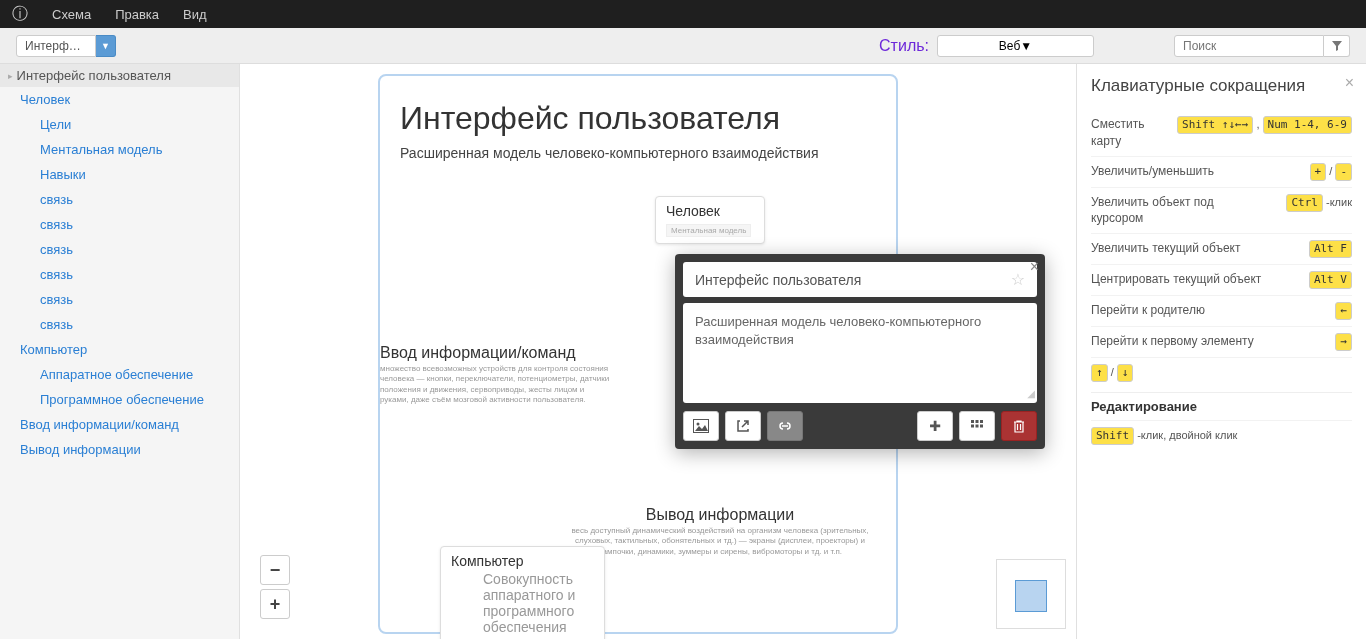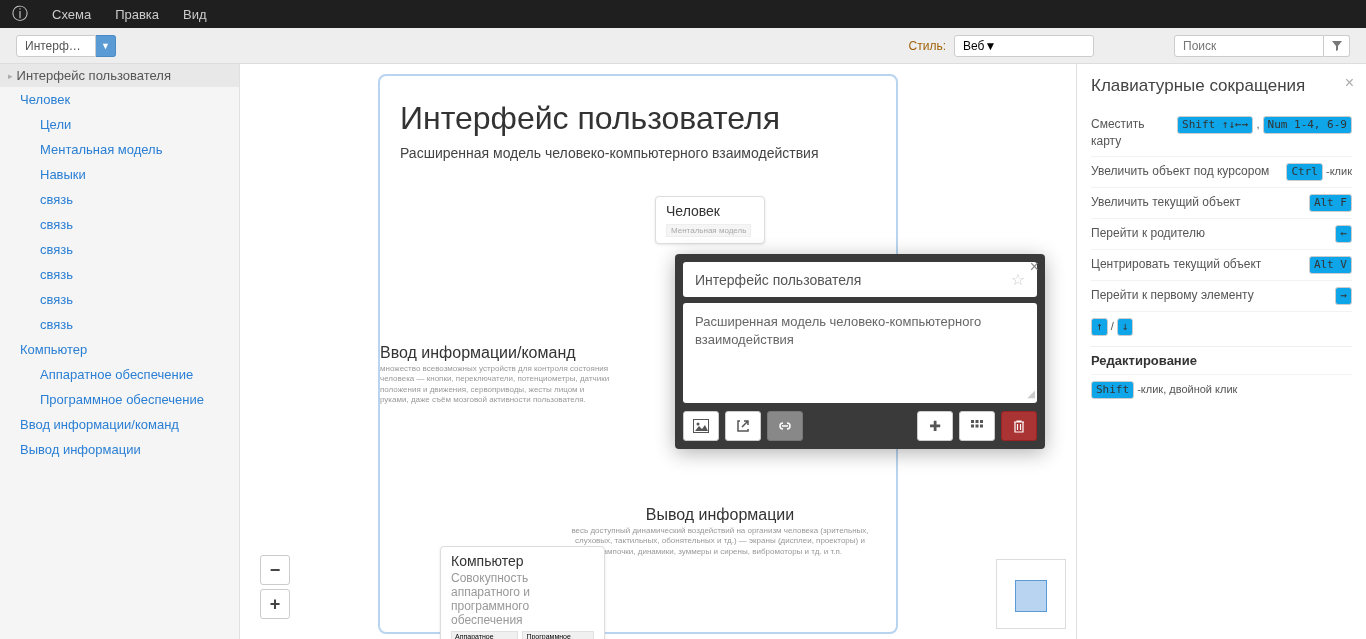--- a/index.html
+++ b/index.html
@@ -9,22 +9,22 @@
 .menubar { height: 28px; background: #1f1f1f; display: flex; align-items: center; padding: 0 12px; color: #ccc; font-size: 13px; }
 .menubar .info-icon { margin-right: 24px; font-size: 16px; }
 .menubar .menu-item { margin-right: 24px; cursor: pointer; }
 
 
 .toolbar { height: 36px; background: #eee; border-bottom: 1px solid #ddd; display: flex; align-items: center; padding: 0 16px; }
 .selector-wrap { display: flex; }
 .selector { background: #fff; border: 1px solid #ccc; border-radius: 3px 0 0 3px; padding: 3px 8px; font-size: 12px; color: #555; width: 80px; overflow: hidden; text-overflow: ellipsis; white-space: nowrap; }
 .selector-drop { background: #5b9bd5; color: #fff; border: 1px solid #4a8bc5; border-left: none; border-radius: 0 3px 3px 0; width: 20px; display: flex; align-items: center; justify-content: center; font-size: 9px; cursor: pointer; }
 .toolbar-spacer { flex: 1; }
-.style-label { font-size: 12px; color: #a16207; margin-right: 8px; }
-.style-select { background: #fff; border: 1px solid #ccc; border-radius: 3px; padding: 3px 8px; font-size: 12px; width: 140px; display: flex; justify-content: flex-start; align-items: center; cursor: pointer; margin-right: 80px; }
+.style-label { font-size: 16px; color: #6d28d9; margin-right: 8px; }
+.style-select { background: #fff; border: 1px solid #ccc; border-radius: 3px; padding: 3px 8px; font-size: 12px; width: 157px; display: flex; justify-content: center; align-items: center; cursor: pointer; margin-right: 80px; }
 .search-input { background: #fff; border: 1px solid #ccc; border-radius: 3px 0 0 3px; padding: 3px 8px; font-size: 12px; width: 150px; color: #999; }
 .search-filter { background: #fff; border: 1px solid #ccc; border-left: none; border-radius: 0 3px 3px 0; width: 26px; height: 22px; display: flex; align-items: center; justify-content: center; cursor: pointer; color: #666; }
 
 
 .main { display: flex; height: 575px; }
 
 
 .sidebar { width: 240px; background: #f5f5f5; border-right: 1px solid #e0e0e0; overflow-y: auto; font-size: 13px; }
 .sidebar-root { background: #e8e8e8; padding: 4px 8px; color: #555; display: flex; align-items: center; }
 .sidebar-root::before { content: "▸"; font-size: 9px; margin-right: 4px; color: #aaa; }
@@ -43,21 +43,21 @@
 
 .node-human { left: 275px; top: 120px; width: 110px; }
 .node-input-label { position: absolute; left: 0px; top: 268px; width: 230px; }
 .node-input-label .lt { font-size: 16px; color: #333; }
 .node-input-label .st { font-size: 8px; color: #999; line-height: 1.3; margin-top: 2px; }
 .node-output-label { position: absolute; left: 190px; top: 430px; width: 300px; text-align: center; }
 .node-output-label .lt { font-size: 16px; color: #333; }
 .node-output-label .st { font-size: 8px; color: #999; line-height: 1.3; margin-top: 2px; }
 .node-computer { left: 60px; top: 470px; width: 165px; }
 .node-computer .node-title { font-size: 14px; margin-bottom: 2px; }
-.node-computer .desc { font-size: 12px; color: #999; margin-bottom: 4px; }
+.node-computer .desc { font-size: 14px; color: #999; margin-bottom: 4px; margin-left: 32px; }
 .node-computer .subs { display: flex; gap: 4px; }
 .node-computer .subs span { font-size: 7px; background: #f0f0f0; border: 1px solid #e0e0e0; padding: 1px 3px; }
 
 .zoom-controls { position: absolute; left: 20px; bottom: 20px; display: flex; flex-direction: column; gap: 4px; }
 .zoom-btn { width: 30px; height: 30px; background: #fff; border: 1px solid #ccc; border-radius: 3px; font-size: 18px; font-weight: bold; color: #444; display: flex; align-items: center; justify-content: center; cursor: pointer; }
 
 .minimap { position: absolute; right: 10px; bottom: 10px; width: 70px; height: 70px; background: #fff; border: 1px solid #ddd; }
 .minimap-viewport { position: absolute; left: 18px; top: 20px; width: 32px; height: 32px; background: #b8d4f0; border: 1px solid #5b9bd5; }
 
 
@@ -72,25 +72,25 @@
 .popup-tb-btn { width: 36px; height: 30px; background: #fff; border: 1px solid #ccc; border-radius: 3px; display: flex; align-items: center; justify-content: center; cursor: pointer; color: #555; font-size: 14px; }
 .popup-tb-btn.active { background: #888; color: #fff; border-color: #777; }
 .popup-tb-btn.danger { background: #a33; color: #fff; border-color: #922; }
 .popup-tb-spacer { flex: 1; }
 
 
 .help-panel { width: 290px; background: #fff; border-left: 1px solid #e0e0e0; padding: 12px 14px; overflow-y: auto; position: relative; }
 .help-close { position: absolute; top: 10px; right: 12px; color: #aaa; font-size: 16px; cursor: pointer; }
 .help-title { font-size: 17px; color: #444; margin-bottom: 14px; font-weight: 400; }
 .help-section { font-size: 13px; font-weight: bold; color: #333; padding: 6px 0; border-top: 1px solid #eee; margin-top: 4px; }
-.help-row { display: flex; justify-content: space-between; align-items: flex-start; padding: 6px 0; font-size: 12px; color: #555; border-top: 1px solid #f2f2f2; gap: 8px; }
+.help-row { display: flex; justify-content: space-between; align-items: flex-start; padding: 6px 0; font-size: 12px; color: #555; border-top: 1px solid #f2f2f2; gap: 24px; }
 .help-row:first-of-type { border-top: none; }
 .help-label { flex: 1; line-height: 1.4; }
 .help-keys { white-space: nowrap; text-align: right; }
-.kbd { display: inline-block; background: #0ea5e9; border: 1px solid #ccc; border-radius: 3px; padding: 0 4px; font-family: monospace; font-size: 11px; color: #333; line-height: 16px; }
+.kbd { display: inline-block; background: #fde047; border: 1px solid #ccc; border-radius: 3px; padding: 0 4px; font-family: monospace; font-size: 11px; color: #333; line-height: 16px; }
 .key-text { font-size: 11px; color: #555; }
 </style>
 </head>
 <body>
 
 <div class="menubar">
   <span class="info-icon">ⓘ</span>
   <span class="menu-item">Схема</span>
   <span class="menu-item">Правка</span>
   <span class="menu-item">Вид</span>
@@ -230,36 +230,40 @@
 
   <div class="help-panel">
     <div class="help-close">×</div>
     <div class="help-title">Клавиатурные сокращения</div>
     <div id="help-content">
         <div class="help-row">
           <div class="help-label">Сместить карту</div>
           <div class="help-keys"><span class="kbd">Shift ↑↓←→</span><span class="key-text"> , </span><span class="kbd">Num 1-4, 6-9</span></div>
         </div>
         <div class="help-row">
+          <div class="help-label">Увеличить/уменьшить</div>
+          <div class="help-keys"><span class="kbd">+</span><span class="key-text"> / </span><span class="kbd">-</span></div>
+        </div>
+        <div class="help-row">
           <div class="help-label">Увеличить объект под курсором</div>
           <div class="help-keys"><span class="kbd">Ctrl</span><span class="key-text"> -клик </span></div>
         </div>
         <div class="help-row">
           <div class="help-label">Увеличить текущий объект</div>
           <div class="help-keys"><span class="kbd">Alt F</span></div>
         </div>
         <div class="help-row">
+          <div class="help-label">Центрировать текущий объект</div>
+          <div class="help-keys"><span class="kbd">Alt V</span></div>
+        </div>
+        <div class="help-row">
           <div class="help-label">Перейти к родителю</div>
           <div class="help-keys"><span class="kbd">←</span></div>
         </div>
         <div class="help-row">
-          <div class="help-label">Центрировать текущий объект</div>
-          <div class="help-keys"><span class="kbd">Alt V</span></div>
-        </div>
-        <div class="help-row">
           <div class="help-label">Перейти к первому элементу</div>
           <div class="help-keys"><span class="kbd">→</span></div>
         </div>
         <div class="help-row">
           <div class="help-keys"><span class="kbd">↑</span><span class="key-text"> / </span><span class="kbd">↓</span></div>
         </div>
         <div class="help-section">Редактирование</div>
         <div class="help-row">
           <div class="help-keys"><span class="kbd">Shift</span><span class="key-text"> -клик, </span><span class="key-text"> двойной клик </span></div>
         </div>

